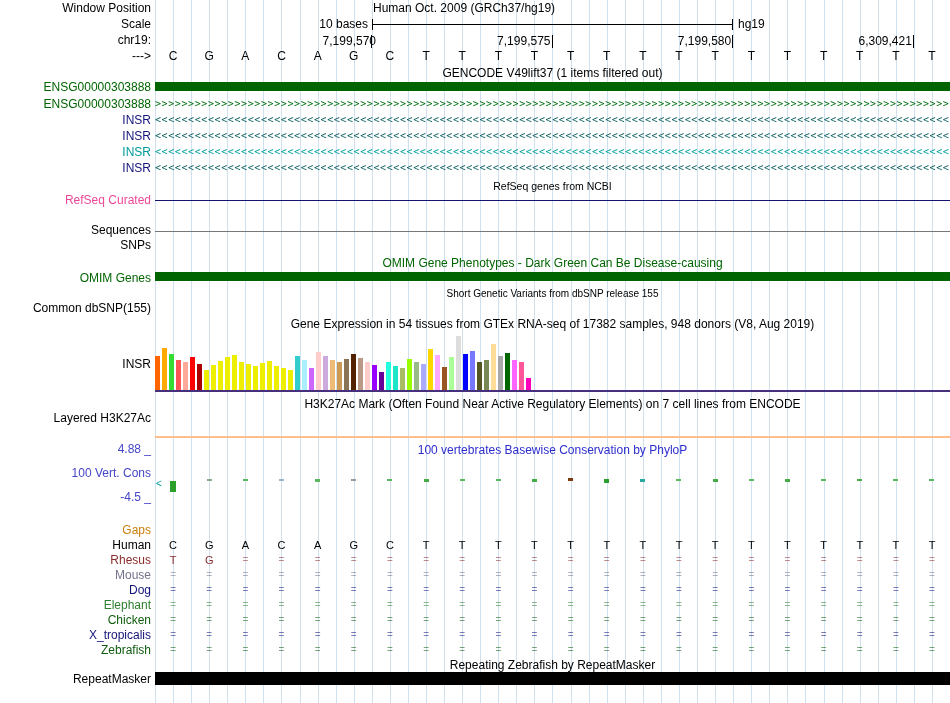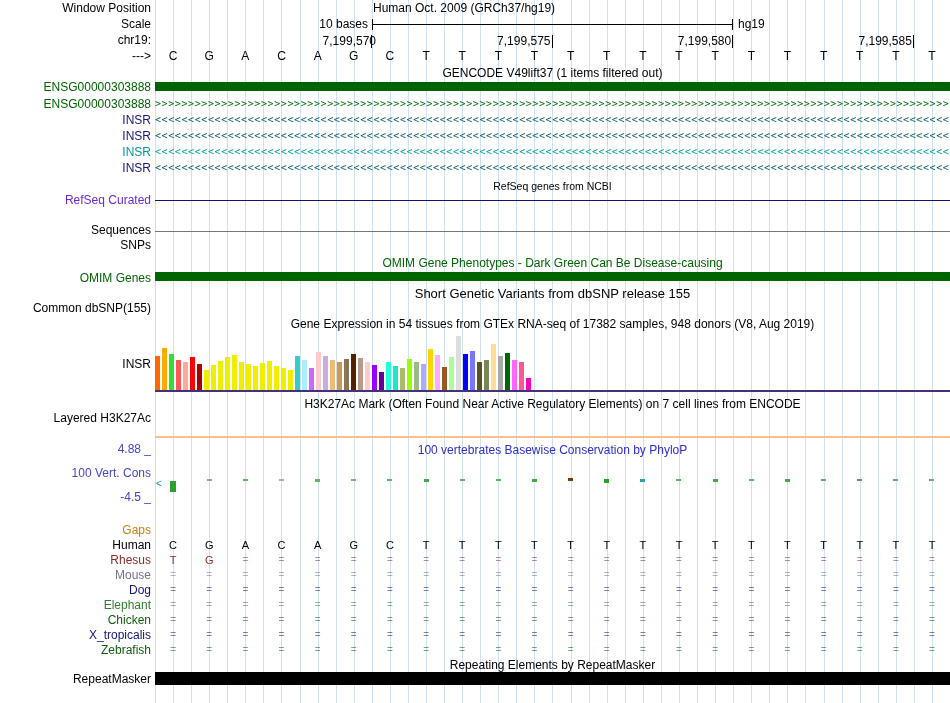--- a/index.html
+++ b/index.html
@@ -5,22 +5,22 @@
   *{box-sizing:border-box}
   body{margin:0;background:#fff}
   #browser{position:relative;width:950px;height:703px;background:#fff;overflow:hidden;
            font-family:"Liberation Sans",sans-serif;color:#000}
   .grid{position:absolute;left:155px;top:0;width:795px;height:703px;
         background:repeating-linear-gradient(90deg,#cfe0ef 0,#cfe0ef 1px,transparent 1px,transparent 18.068px)}
   .lbl{position:absolute;left:0;width:151px;text-align:right;font-size:12px;line-height:14px;white-space:nowrap}
   .htext{position:absolute;font-size:12px;line-height:15px;white-space:nowrap}
   .ctitle{position:absolute;left:155px;width:795px;text-align:center;font-size:12px;line-height:14px;white-space:nowrap}
   .sm{font-size:10.5px}
-  .md{font-size:13px}
-  .navy{color:#6d28d9}
+  .md{font-size:10px}
+  .navy{color:#ec4899}
   .green{color:#006400}
   .teal{color:#009999}
   .blue{color:#2d2dcc}
   .pblue{color:#4545c8}
   .orange{color:#c87f0a}
   .hline{position:absolute;left:155px;width:795px}
   .seqflex{position:absolute;left:155px;width:795px;display:flex}
   .seqflex .cell{flex:1;text-align:center;font-size:11px;line-height:14px}
   .seqflex .eq{opacity:.55;font-size:10px}
   #seqrow .cell{font-size:12px;line-height:15px}
@@ -52,21 +52,21 @@
   <span class="htext" style="left:738px;top:17px">hg19</span>
 
   <div class="lbl" style="top:33px">chr19:</div>
   <div id="ruler" style="position:absolute;left:155px;top:33px;width:795px;height:16px">
       <div class="tick-label" style="left: 141px; width: 80px;">7,199,570</div>
       <div class="tick-mark" style="left: 215.818px;"></div>
       <div class="tick-label" style="left: 315.5px; width: 80px;">7,199,575</div>
       <div class="tick-mark" style="left: 396.5px;"></div>
       <div class="tick-label" style="left: 496.182px; width: 80px;">7,199,580</div>
       <div class="tick-mark" style="left: 577.182px;"></div>
-      <div class="tick-label" style="left: 676.864px; width: 80px;">7,199,585</div>
+      <div class="tick-label" style="left: 676.864px; width: 80px;">6,309,421</div>
       <div class="tick-mark" style="left: 757.864px;"></div>
     </div>
 
   <div class="lbl" style="top:49px">---&gt;</div>
   <div id="seqrow" class="seqflex" style="top:49px;height:15px">
       <span class="cell" style="color: rgb(0, 0, 0);">C</span>
       <span class="cell" style="color: rgb(0, 0, 0);">G</span>
       <span class="cell" style="color: rgb(0, 0, 0);">A</span>
       <span class="cell" style="color: rgb(0, 0, 0);">C</span>
       <span class="cell" style="color: rgb(0, 0, 0);">A</span>
@@ -400,21 +400,21 @@
         <span class="cell eq" style="color: rgb(15, 92, 15);">=</span>
         <span class="cell eq" style="color: rgb(15, 92, 15);">=</span>
         <span class="cell eq" style="color: rgb(15, 92, 15);">=</span>
         <span class="cell eq" style="color: rgb(15, 92, 15);">=</span>
         <span class="cell eq" style="color: rgb(15, 92, 15);">=</span>
         <span class="cell eq" style="color: rgb(15, 92, 15);">=</span>
         <span class="cell eq" style="color: rgb(15, 92, 15);">=</span>
       </div>
     </div>
 
-  <div class="ctitle" style="top:658px">Repeating Elements by RepeatMasker</div>
+  <div class="ctitle" style="top:658px">Repeating Zebrafish by RepeatMasker</div>
   <div class="lbl" style="top:672px">RepeatMasker</div>
   <div class="hline" style="top:672px;height:13px;background:#000"></div>
 <div class="lbl" style="top: 97px; color: rgb(0, 100, 0);">ENSG00000303888</div>
     <div class="arrows" style="top: 97px; color: rgb(0, 112, 16);">&gt;&gt;&gt;&gt;&gt;&gt;&gt;&gt;&gt;&gt;&gt;&gt;&gt;&gt;&gt;&gt;&gt;&gt;&gt;&gt;&gt;&gt;&gt;&gt;&gt;&gt;&gt;&gt;&gt;&gt;&gt;&gt;&gt;&gt;&gt;&gt;&gt;&gt;&gt;&gt;&gt;&gt;&gt;&gt;&gt;&gt;&gt;&gt;&gt;&gt;&gt;&gt;&gt;&gt;&gt;&gt;&gt;&gt;&gt;&gt;&gt;&gt;&gt;&gt;&gt;&gt;&gt;&gt;&gt;&gt;&gt;&gt;&gt;&gt;&gt;&gt;&gt;&gt;&gt;&gt;&gt;&gt;&gt;&gt;&gt;&gt;&gt;&gt;&gt;&gt;&gt;&gt;&gt;&gt;&gt;&gt;&gt;&gt;&gt;&gt;&gt;&gt;&gt;&gt;&gt;&gt;&gt;&gt;&gt;&gt;&gt;&gt;&gt;&gt;&gt;&gt;&gt;&gt;&gt;&gt;&gt;&gt;&gt;&gt;&gt;&gt;&gt;&gt;&gt;&gt;&gt;&gt;&gt;&gt;&gt;&gt;&gt;&gt;&gt;&gt;</div>
     <div class="lbl" style="top: 113px; color: rgb(20, 20, 122);">INSR</div>
     <div class="arrows" style="top: 113px; color: rgb(11, 95, 95);">&lt;&lt;&lt;&lt;&lt;&lt;&lt;&lt;&lt;&lt;&lt;&lt;&lt;&lt;&lt;&lt;&lt;&lt;&lt;&lt;&lt;&lt;&lt;&lt;&lt;&lt;&lt;&lt;&lt;&lt;&lt;&lt;&lt;&lt;&lt;&lt;&lt;&lt;&lt;&lt;&lt;&lt;&lt;&lt;&lt;&lt;&lt;&lt;&lt;&lt;&lt;&lt;&lt;&lt;&lt;&lt;&lt;&lt;&lt;&lt;&lt;&lt;&lt;&lt;&lt;&lt;&lt;&lt;&lt;&lt;&lt;&lt;&lt;&lt;&lt;&lt;&lt;&lt;&lt;&lt;&lt;&lt;&lt;&lt;&lt;&lt;&lt;&lt;&lt;&lt;&lt;&lt;&lt;&lt;&lt;&lt;&lt;&lt;&lt;&lt;&lt;&lt;&lt;&lt;&lt;&lt;&lt;&lt;&lt;&lt;&lt;&lt;&lt;&lt;&lt;&lt;&lt;&lt;&lt;&lt;&lt;&lt;&lt;&lt;&lt;&lt;&lt;&lt;&lt;&lt;&lt;&lt;&lt;&lt;&lt;&lt;&lt;&lt;&lt;&lt;</div>
     <div class="lbl" style="top: 129px; color: rgb(20, 20, 122);">INSR</div>
     <div class="arrows" style="top: 129px; color: rgb(11, 95, 95);">&lt;&lt;&lt;&lt;&lt;&lt;&lt;&lt;&lt;&lt;&lt;&lt;&lt;&lt;&lt;&lt;&lt;&lt;&lt;&lt;&lt;&lt;&lt;&lt;&lt;&lt;&lt;&lt;&lt;&lt;&lt;&lt;&lt;&lt;&lt;&lt;&lt;&lt;&lt;&lt;&lt;&lt;&lt;&lt;&lt;&lt;&lt;&lt;&lt;&lt;&lt;&lt;&lt;&lt;&lt;&lt;&lt;&lt;&lt;&lt;&lt;&lt;&lt;&lt;&lt;&lt;&lt;&lt;&lt;&lt;&lt;&lt;&lt;&lt;&lt;&lt;&lt;&lt;&lt;&lt;&lt;&lt;&lt;&lt;&lt;&lt;&lt;&lt;&lt;&lt;&lt;&lt;&lt;&lt;&lt;&lt;&lt;&lt;&lt;&lt;&lt;&lt;&lt;&lt;&lt;&lt;&lt;&lt;&lt;&lt;&lt;&lt;&lt;&lt;&lt;&lt;&lt;&lt;&lt;&lt;&lt;&lt;&lt;&lt;&lt;&lt;&lt;&lt;&lt;&lt;&lt;&lt;&lt;&lt;&lt;&lt;&lt;&lt;&lt;&lt;</div>
     <div class="lbl" style="top: 145px; color: rgb(0, 153, 153);">INSR</div>
     <div class="arrows" style="top: 145px; color: rgb(0, 157, 157);">&lt;&lt;&lt;&lt;&lt;&lt;&lt;&lt;&lt;&lt;&lt;&lt;&lt;&lt;&lt;&lt;&lt;&lt;&lt;&lt;&lt;&lt;&lt;&lt;&lt;&lt;&lt;&lt;&lt;&lt;&lt;&lt;&lt;&lt;&lt;&lt;&lt;&lt;&lt;&lt;&lt;&lt;&lt;&lt;&lt;&lt;&lt;&lt;&lt;&lt;&lt;&lt;&lt;&lt;&lt;&lt;&lt;&lt;&lt;&lt;&lt;&lt;&lt;&lt;&lt;&lt;&lt;&lt;&lt;&lt;&lt;&lt;&lt;&lt;&lt;&lt;&lt;&lt;&lt;&lt;&lt;&lt;&lt;&lt;&lt;&lt;&lt;&lt;&lt;&lt;&lt;&lt;&lt;&lt;&lt;&lt;&lt;&lt;&lt;&lt;&lt;&lt;&lt;&lt;&lt;&lt;&lt;&lt;&lt;&lt;&lt;&lt;&lt;&lt;&lt;&lt;&lt;&lt;&lt;&lt;&lt;&lt;&lt;&lt;&lt;&lt;&lt;&lt;&lt;&lt;&lt;&lt;&lt;&lt;&lt;&lt;&lt;&lt;&lt;&lt;</div>

